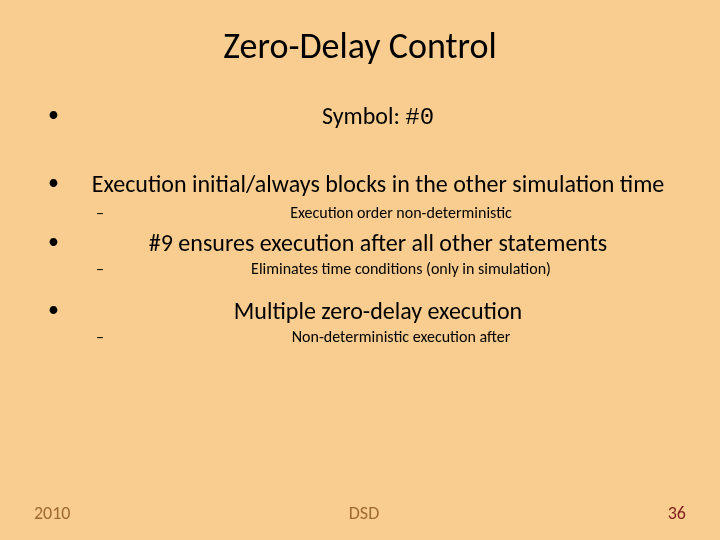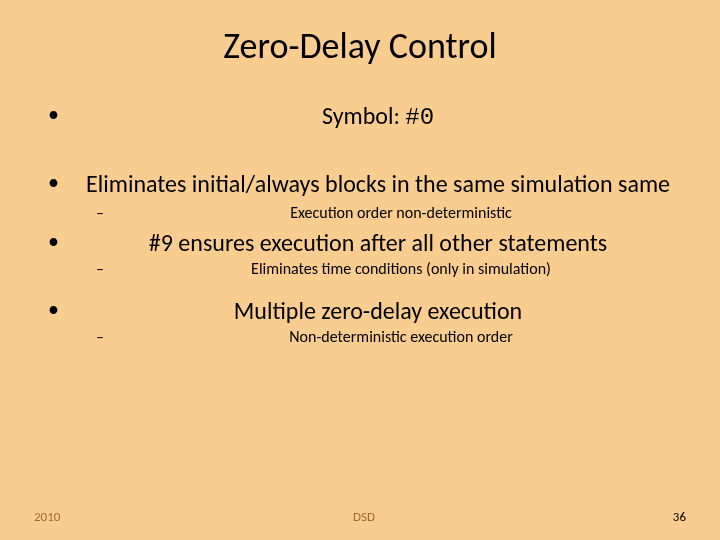--- a/index.html
+++ b/index.html
@@ -72,64 +72,64 @@
   .ital { }
   .footer {
     position: absolute;
     bottom: 16px;
     left: 0;
     width: 720px;
     padding: 0 34px;
     display: flex;
     justify-content: space-between;
     align-items: baseline;
-    font-size: 13px;
+    font-size: 18px;
     color: #9e6b2f;
   }
   .footer .center {
     position: absolute;
     left: 8px; right: 0;
     text-align: center;
   }
-  .footer .right { color: #000000; }
+  .footer .right { color: #7f1d1d; }
 </style>
 </head>
 <body>
 
 <div class="slide">
   <h1 class="title">Zero-Delay Control</h1>
 
   <ul class="top">
 
     <li>
       <span>Symbol: </span><span class="mono">#0</span>
     </li>
 
     <li class="spacer"></li>
 
     <li>
-      <span>Eliminates </span><span class="ital">initial/always</span><span> blocks in the same simulation same</span>
+      <span>Execution </span><span class="ital">initial/always</span><span> blocks in the other simulation time</span>
       <ul class="sub">
         <li>Execution order non-deterministic</li>
       </ul>
     </li>
 
     <li>#9 ensures execution after all other statements</li>
     <li class="spacer" style="height:0">
       <ul class="sub" style="margin-top:-4px">
         <li>Eliminates time conditions (only in simulation)</li>
       </ul>
     </li>
 
     <li class="spacer"></li>
 
     <li>Multiple zero-delay execution</li>
     <li class="spacer" style="height:0">
       <ul class="sub" style="margin-top:-4px">
-        <li>Non-deterministic execution order</li>
+        <li>Non-deterministic execution after</li>
       </ul>
     </li>
 
   </ul>
 
   <div class="footer">
     <span>2010</span>
     <span class="center">DSD</span>
     <span class="right">36</span>
   </div>

